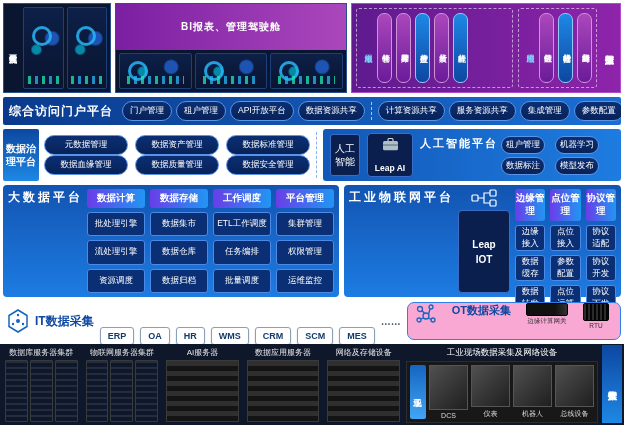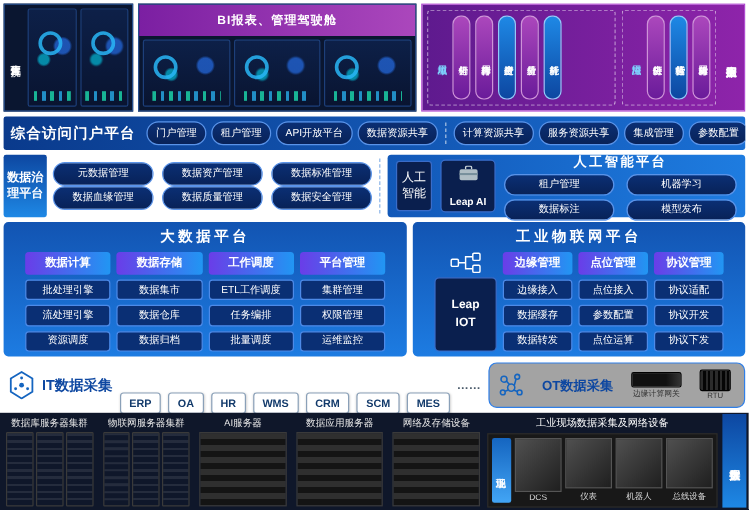--- a/index.html
+++ b/index.html
@@ -16,21 +16,21 @@
   .thumb{flex:1;position:relative;border:1px solid #1d3f7a;border-radius:2px;overflow:hidden;
     background:
       radial-gradient(circle at 32% 52%, rgba(0,229,255,.55) 0 4px, transparent 6px),
       radial-gradient(circle at 72% 38%, rgba(41,121,255,.6) 0 6px, transparent 8px),
       linear-gradient(180deg,#0d2048,#091430);}
   .thumb::after{content:"";position:absolute;left:10%;right:10%;bottom:4px;height:8px;opacity:.75;
     background:repeating-linear-gradient(90deg,#1de9b6 0 3px,transparent 3px 7px,#29b6f6 7px 10px,transparent 10px 14px);}
   .thumb::before{content:"";position:absolute;left:8px;top:22%;width:14px;height:14px;border:3px solid rgba(41,182,246,.85);border-radius:50%;}
   .bi-box{width:232px;background:#0a1630;border:1px solid #27518f;display:flex;flex-direction:column;}
   .bi-header{background:linear-gradient(90deg,#7b1fa2,#ab47bc);color:#fff;font-size:10px;font-weight:bold;
-    text-align:center;padding:6px 0;letter-spacing:1px;}
+    text-align:center;padding:16px 0;letter-spacing:1px;}
   .bi-thumbs{flex:1;display:flex;gap:3px;padding:3px;}
   .apps-box{flex:1;background:linear-gradient(90deg,#5e1a8e,#8e24aa);border:1px solid #b04ad0;
     display:flex;gap:5px;padding:4px;}
   .apps-group{border:1px dashed rgba(255,255,255,.55);border-radius:3px;display:flex;gap:4px;padding:4px;}
   .apps-group.g1{flex:1;}
   .group-label{color:#7fd4ff;font-size:8px;width:12px;display:flex;align-items:center;justify-content:center;}
   .v-chip{background:linear-gradient(180deg,#ab47bc,#6a1b9a);border:1px solid #ce93d8;border-radius:7px;
     color:#fff;font-size:8px;width:15px;padding:4px 0;display:flex;align-items:center;justify-content:center;}
   .v-chip.blue{background:linear-gradient(180deg,#1e88e5,#0d47a1);border-color:#90caf9;}
   .apps-label{color:#fff;font-size:9px;font-weight:bold;width:14px;display:flex;align-items:center;justify-content:center;margin-left:auto;}
@@ -51,51 +51,51 @@
   .gov-grid{display:grid;grid-template-columns:repeat(3,84px);grid-auto-rows:20px;gap:0 7px;align-content:center;}
   .gov-grid .chip{display:flex;align-items:center;justify-content:center;padding:0 4px;}
   .vdash{border-left:1px dashed #8ab4e8;margin:3px 1px;}
   .ai-panel{flex:1;background:linear-gradient(90deg,#1258b8,#1e7ce0);border-radius:3px;display:flex;
     align-items:center;gap:7px;padding:4px 7px;}
   .ai-tag{width:30px;height:42px;background:#0a1f4e;border:1px solid #3a6cc8;border-radius:3px;color:#fff;
     font-size:10px;display:flex;align-items:center;justify-content:center;text-align:center;word-break:break-all;
     line-height:1.3;padding:1px;}
   .leap-ai{width:46px;height:44px;background:#0a1f4e;border:1px solid #3a6cc8;border-radius:4px;display:flex;
     flex-direction:column;align-items:center;justify-content:center;gap:12px;color:#fff;font-size:8.5px;font-weight:bold;}
-  .ai-main{flex:1;display:flex;flex-direction:column;gap:3px;}
+  .ai-main{flex:1;display:flex;flex-direction:row;gap:3px;}
   .ai-title{color:#fff;font-weight:bold;font-size:11px;letter-spacing:2px;text-align:center;}
   .ai-chips{display:grid;grid-template-columns:repeat(2,1fr);gap:3px 10px;}
   .ai-chips .chip{padding:2px 4px;}
 
   
   .row4{position:absolute;left:3px;top:185px;width:618px;height:112px;display:flex;gap:5px;}
-  .panel{background:linear-gradient(180deg,#1254b2,#1d7ce2);border-radius:4px;padding:4px 18px;display:flex;
-    flex-direction:column;gap:4px;justify-content:flex-end;}
+  .panel{background:linear-gradient(180deg,#1254b2,#1d7ce2);border-radius:4px;padding:4px 5px;display:flex;
+    flex-direction:row;gap:4px;justify-content:flex-end;}
   .panel.bigdata{width:336px;}
   .panel.iiot{flex:1;}
   .panel-title{color:#fff;text-align:center;font-weight:bold;font-size:12px;letter-spacing:3px;}
   .cols{display:flex;gap:5px;flex:1;}
   .col{flex:1;display:flex;flex-direction:column;gap:4px;}
   .col-head{background:linear-gradient(90deg,#6a3de8,#2196f3);border-radius:3px;color:#fff;font-size:9.5px;
     font-weight:bold;text-align:center;padding:3px 0;}
   .cell{background:#0a2f74;border:1px solid #4d8ae8;border-radius:3px;color:#fff;font-size:8.5px;text-align:center;
     flex:1;display:flex;align-items:center;justify-content:center;padding:0 2px;}
   .iot-left{width:52px;flex:none;display:flex;flex-direction:column;align-items:center;gap:3px;}
   .leap-iot{flex:1;width:100%;background:#0a1f4e;border:1px solid #3a6cc8;border-radius:4px;color:#fff;
     font-size:10px;font-weight:bold;display:flex;flex-direction:column;align-items:center;justify-content:center;line-height:1.5;}
 
   
   .row5{position:absolute;left:3px;top:301px;width:618px;height:40px;display:flex;align-items:center;gap:6px;}
   .it-area{flex:1;display:flex;align-items:center;gap:6px;padding-left:4px;}
   .it-title{color:#0d47a1;font-weight:bold;font-size:12px;white-space:nowrap;}
   .sys{background:#fff;border:1px solid #8aa0b8;border-radius:3px;font-size:9px;font-weight:bold;color:#123a6b;
     padding:3px 7px;box-shadow:0 1px 2px rgba(0,0,0,.18);white-space:nowrap;margin-top:29px;}
   .more{color:#4a5a6a;font-size:10px;font-weight:bold;}
-  .ot-panel{width:228px;height:38px;background:#a3a3a3;border:1px solid #2f7fe8;border-radius:7px;display:flex;
-    align-items:center;gap:15px;padding:0 7px;}
+  .ot-panel{width:228px;height:38px;background:#f9a8d4;border:1px solid #2f7fe8;border-radius:7px;display:flex;
+    gap:15px;padding:0 7px;}
   .ot-title{color:#0d47a1;font-weight:bold;font-size:11px;white-space:nowrap;}
   .device{display:flex;flex-direction:column;align-items:center;gap:1px;}
   .gw-img{width:42px;height:13px;background:linear-gradient(90deg,#111 70%,#333);border-radius:2px;border:1px solid #000;}
   .rtu-img{width:26px;height:18px;background:repeating-linear-gradient(90deg,#2b2b2b 0 2px,#050505 2px 4px);
     border:1px solid #000;border-radius:2px;}
   .dev-label{font-size:6.5px;color:#333;white-space:nowrap;}
 
   
   .row6{position:absolute;left:0;top:344px;width:624px;height:81px;background:#0f172a;display:flex;gap:4px;
     padding:1px 2px 2px 3px;}

